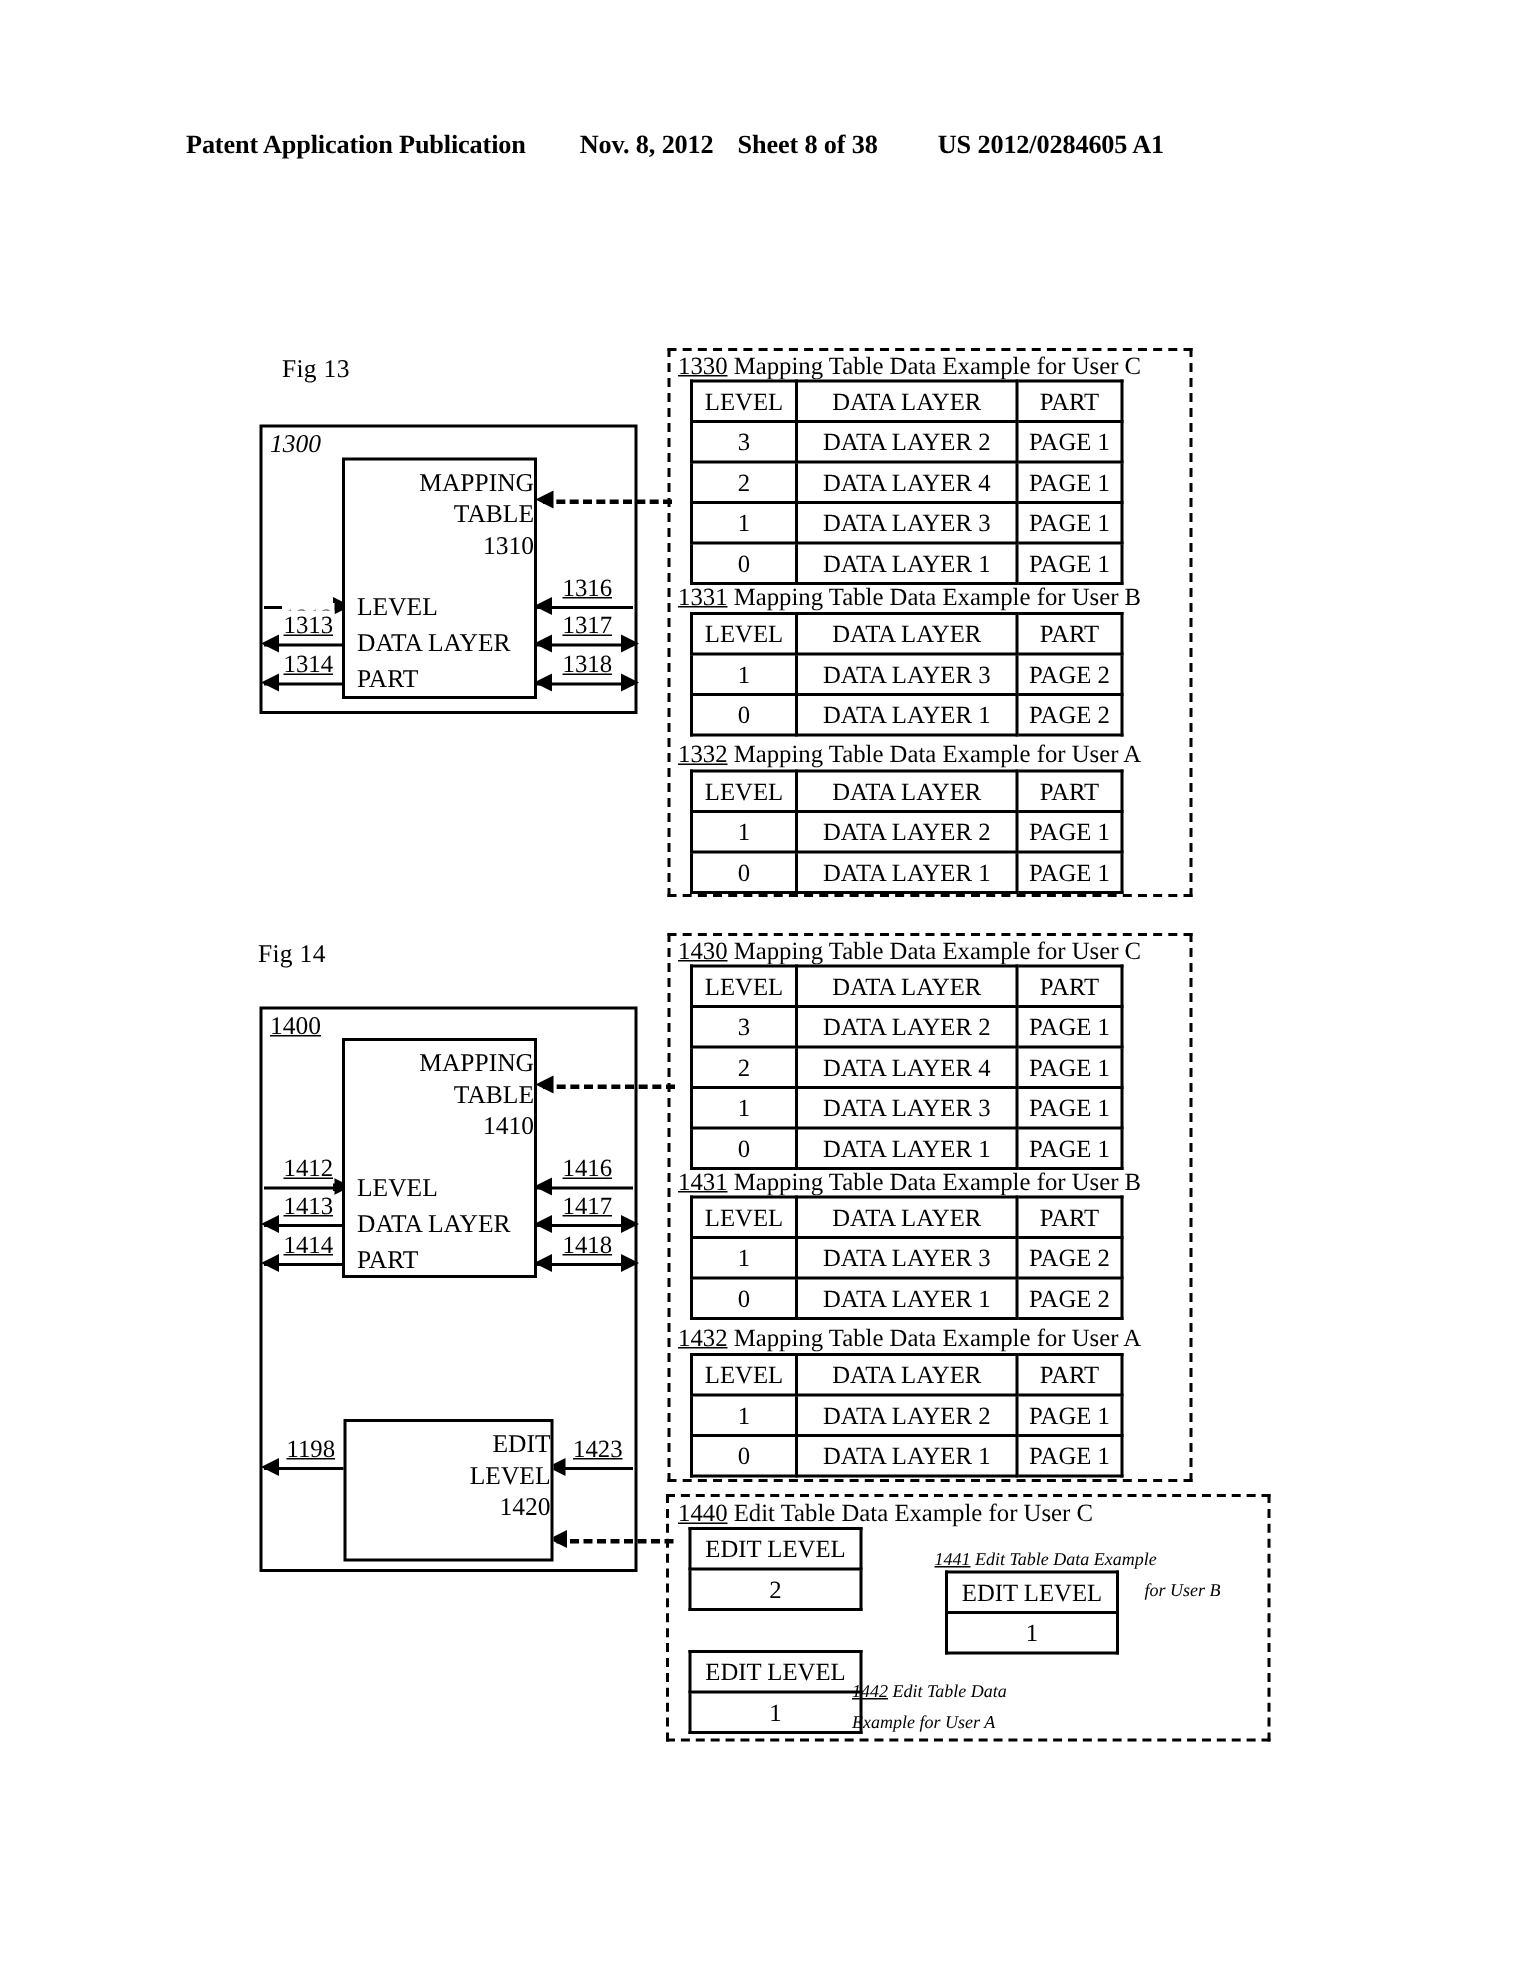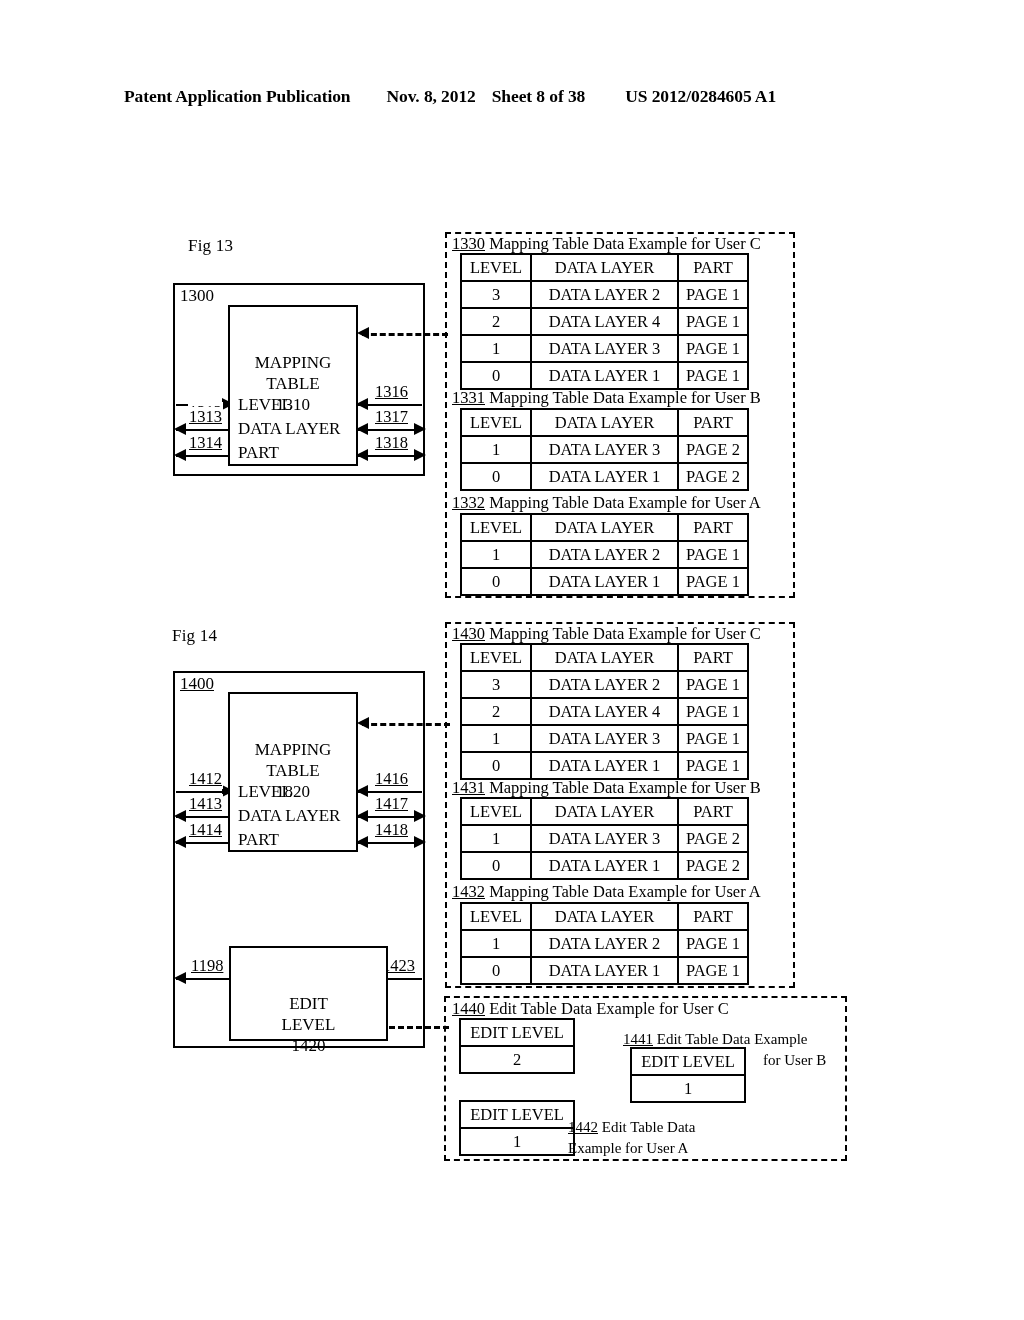--- a/index.html
+++ b/index.html
@@ -54,25 +54,24 @@
     box-sizing: border-box;
     z-index: 3;
   }
   .box-num {
     position: absolute;
     font-size: 17px;
   }
   .block-title {
     position: absolute;
     width: 100%;
-    text-align: center;
+    text-align: right;
     font-size: 17px;
     line-height: 21px;
     left: 0;
-    margin-top: 41px;
   }
   .port-labels {
     position: absolute;
     font-size: 17px;
     line-height: 24px;
     left: 8px;
   }
 
   
   .dash-box {
@@ -121,23 +120,24 @@
 
   .tbl-caption {
     position: absolute;
     font-size: 16.5px;
     white-space: nowrap;
   }
   .tbl-caption .num { text-decoration: underline; }
 
   .caption-plain {
     position: absolute;
-    font-size: 15px;
+    font-size: 12px;
     line-height: 21px;
     white-space: nowrap;
+    font-style: italic;
   }
   .caption-plain .num { text-decoration: underline; }
 
   
   .hline {
     position: absolute;
     height: 0;
     border-top: 2.5px solid #000;
   }
   .dline {
@@ -173,21 +173,21 @@
 <div class="page-header">
   <span class="hdr-pub">Patent Application Publication</span>
   <span class="hdr-date">Nov. 8, 2012</span>
   <span class="hdr-sheet">Sheet 8 of 38</span>
   <span class="hdr-num">US 2012/0284605 A1</span>
 </div>
 
 <div class="fig-label" style="left:188px; top:236px;">Fig 13</div>
 
 <div class="solid-box" style="left:173px; top:283px; width:252px; height:193px;"></div>
-<div class="box-num" style="left:180px; top:286px;">1300</div>
+<div class="box-num" style="left:180px; top:286px;font-style:italic;">1300</div>
 
 <div class="inner-box" style="left:228px; top:305px; width:130px; height:161px;">
   <div class="block-title" style="top:4px;">MAPPING</div>
   <div class="block-title" style="top:25px;">TABLE</div>
   <div class="block-title" style="top:46px;">1310</div>
   <div class="port-labels" style="top:86px;">
     <div>LEVEL</div>
     <div>DATA LAYER</div>
     <div>PART</div>
   </div>
@@ -304,21 +304,21 @@
   </table>
 
 <div class="fig-label" style="left:172px; top:626px;">Fig 14</div>
 
 <div class="solid-box" style="left:173px; top:671px; width:252px; height:377px;"></div>
 <div class="box-num" style="left:180px; top:674px;text-decoration:underline;">1400</div>
 
 <div class="inner-box" style="left:228px; top:692px; width:130px; height:160px;">
   <div class="block-title" style="top:4px;">MAPPING</div>
   <div class="block-title" style="top:25px;">TABLE</div>
-  <div class="block-title" style="top:46px;">1820</div>
+  <div class="block-title" style="top:46px;">1410</div>
   <div class="port-labels" style="top:86px;">
     <div>LEVEL</div>
     <div>DATA LAYER</div>
     <div>PART</div>
   </div>
 </div>
 
 <div class="hline" style="left:176px; top:791px; width:54px;"></div>
 <div class="arrow-r" style="left:222px; top:785px;"></div>
 <div class="ref-num" style="left:188px; top:769px;">1412</div>
@@ -341,21 +341,21 @@
 <div class="ref-num" style="left:374px; top:794px;">1417</div>
 
 <div class="hline" style="left:358px; top:842px; width:64px;"></div>
 <div class="arrow-l" style="left:356px; top:836px;"></div>
 <div class="arrow-r" style="left:414px; top:836px;"></div>
 <div class="ref-num" style="left:374px; top:820px;">1418</div>
 
 <div class="dline" style="left:362px; top:723px; width:88px;"></div>
 <div class="arrow-l" style="left:357px; top:717px;"></div>
 
-<div class="inner-box" style="left:229px; top:946px; width:159px; height:95px;padding-left:47px;">
+<div class="inner-box" style="left:229px; top:946px; width:140px; height:95px;padding-left:47px;">
   <div class="block-title" style="top:4px;">EDIT</div>
   <div class="block-title" style="top:25px;">LEVEL</div>
   <div class="block-title" style="top:46px;">1420</div>
 </div>
 
 <div class="hline" style="left:176px; top:978px; width:55px;"></div>
 <div class="arrow-l" style="left:174px; top:972px;"></div>
 <div class="ref-num" style="left:190px; top:956px;">1198</div>
 
 <div class="hline" style="left:367px; top:978px; width:55px;"></div>

